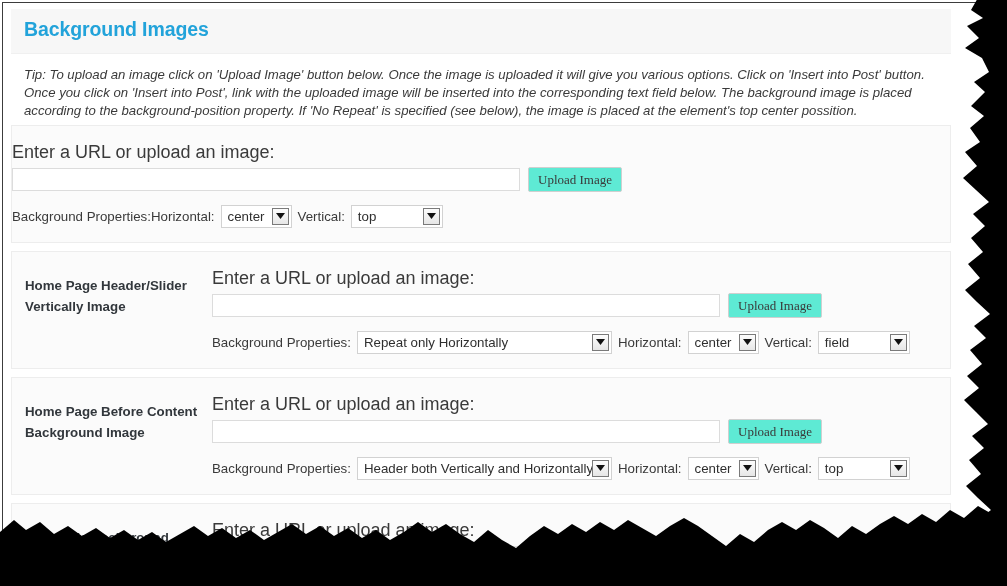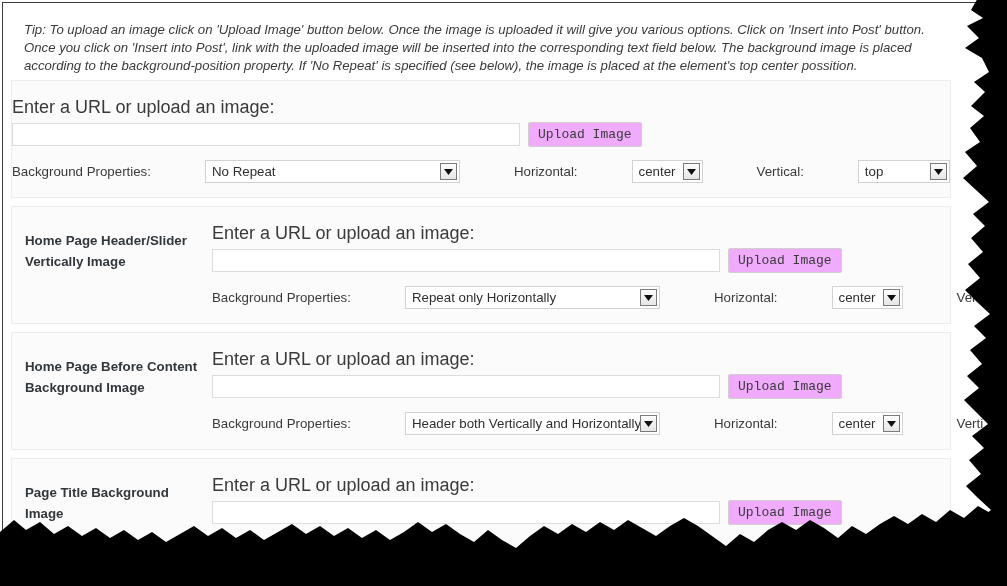--- a/index.html
+++ b/index.html
@@ -96,44 +96,43 @@
     line-height: 16px;
     margin: 4px 0 7px 0;
   }
 
   .field-line {
     display: flex;
     align-items: center;
   }
   .field-line.second {
     margin-top: 13px;
-    gap: 48px;
   }
 
   .url-input {
     width: 508px;
     height: 23px;
     border: 1px solid #dcdcdc;
     background: #ffffff;
     box-sizing: border-box;
     font-family: "Liberation Sans", sans-serif;
     font-size: 13px;
     color: #333;
     padding: 0 5px;
     outline: none;
   }
 
   .upload-btn {
     margin-left: 8px;
     height: 25px;
     padding: 0 9px;
-    background: #f0abfc;
+    background: #5eead4;
     border: 1px solid #cfcfcf;
     border-radius: 2px;
-    font-family: Liberation Mono, monospace;
+    font-family: Liberation Serif, serif;
     font-size: 13px;
     color: #3a3a3a;
     line-height: 23px;
     cursor: pointer;
     white-space: nowrap;
   }
 
   .inline-label {
     font-size: 13.3px;
     color: #3a3a3a;
@@ -217,40 +216,35 @@
     pointer-events: none;
   }
 </style>
 </head>
 <body>
 
 <div id="screen">
 
   <div id="page">
 
+    <div class="panel-header">
+      <div class="panel-title">Background Images</div>
+    </div>
 
     <div class="tip">Tip: To upload an image click on 'Upload Image' button below. Once the image is uploaded it will give you various options. Click on 'Insert into Post' button. Once you click on 'Insert into Post', link with the uploaded image will be inserted into the corresponding text field below. The background image is placed according to the background-position property. If 'No Repeat' is specified (see below), the image is placed at the element's top center possition.</div>
 
     <div class="row">
       <div class="row-fields">
         <div class="field-caption">Enter a URL or upload an image:</div>
         <div class="field-line">
           <input class="url-input" type="text" value="" style="">
           <button class="upload-btn">Upload Image</button>
         </div>
         <div class="field-line second">
           <span class="inline-label">Background Properties:</span>
-          <div class="select sel-prop">
-            <span class="select-value">No Repeat</span>
-            <span class="select-arrow">
-              <svg width="9" height="6" viewBox="0 0 9 6">
-                  <polygon points="0,0 9,0 4.5,6" fill="#111"></polygon>
-                </svg>
-            </span>
-          </div>
           <span class="inline-label">Horizontal:</span>
           <div class="select sel-horiz">
             <span class="select-value">center</span>
             <span class="select-arrow">
               <svg width="9" height="6" viewBox="0 0 9 6">
                   <polygon points="0,0 9,0 4.5,6" fill="#111"></polygon>
                 </svg>
             </span>
           </div>
           <span class="inline-label">Vertical:</span>

